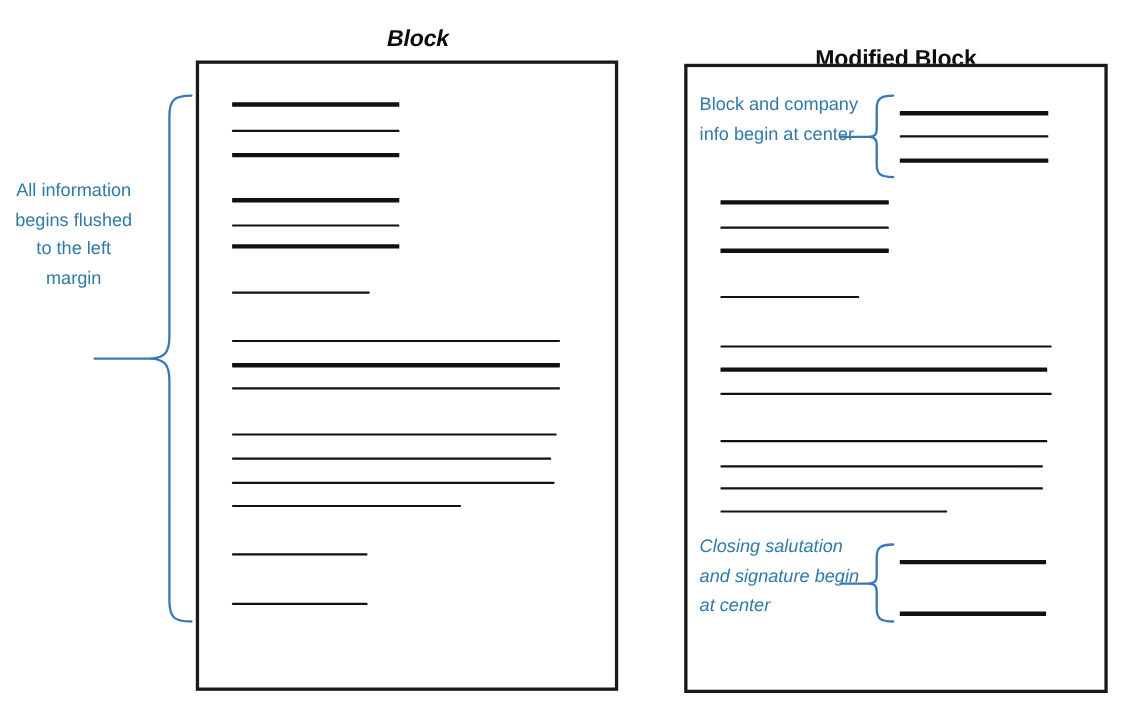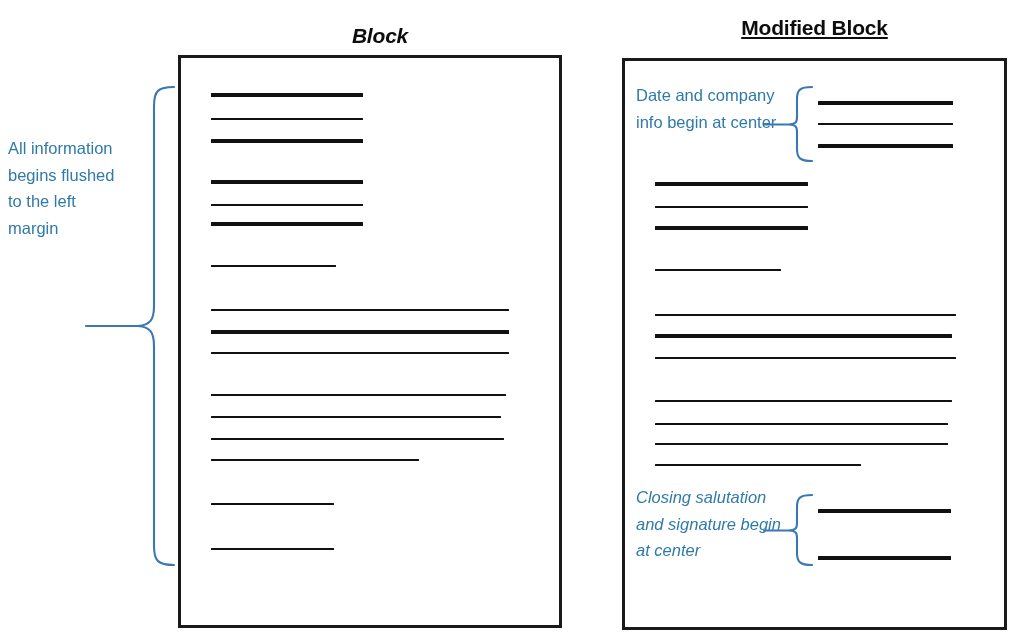--- a/index.html
+++ b/index.html
@@ -22,21 +22,21 @@
   .doc-title {
     position: absolute;
     font-weight: bold;
     font-size: 21px;
     color: #0d0d0d;
     letter-spacing: -0.2px;
     white-space: nowrap;
     text-align: center;
   }
   #title-block  { left: 188px; top: 24px; width: 384px; font-style: italic; }
-  #title-modified { left: 622px; top: 16px; width: 385px; text-decoration: underline; }
+  #title-modified { left: 622px; top: 42px; width: 385px; text-decoration: underline; }
 
   
   .page {
     position: absolute;
     background: #ffffff;
     border: 3px solid #1a1a1a;
     box-sizing: border-box;
   }
   #page-block    { left: 178px; top: 55px; width: 384px; height: 573px; }
   #page-modified { left: 622px; top: 58px; width: 385px; height: 572px; }
@@ -51,21 +51,21 @@
   .tline.thick { height: 4px; }
 
   
   .note {
     position: absolute;
     color: #2f7aa8;
     font-size: 16.5px;
     line-height: 26.5px;
     white-space: pre-line;
   }
-  #note-left     { left: 8px;   top: 135px; width: 118px; }
+  #note-left     { left: 8px;   top: 160px; width: 118px; text-align: center; }
   #note-date     { left: 636px; top: 82px;  width: 160px; }
   #note-closing  { left: 636px; top: 484px; width: 160px; font-style: italic; }
 
   
   .brace { position: absolute; overflow: visible; }
   #brace-left    { left: 118px; top: 84px;  width: 58px;  height: 484px; }
   #brace-date    { left: 782px; top: 84px;  width: 42px;  height: 80px; }
   #brace-closing { left: 782px; top: 492px; width: 42px;  height: 76px; }
 </style>
 </head>
@@ -121,21 +121,21 @@
     <path d="M 56 3
              C 40 3, 36 7, 36 22
              L 36 222
              C 36 236, 32 241, 20 242
              C 32 243, 36 248, 36 262
              L 36 462
              C 36 477, 40 481, 56 481" fill="none" stroke="#3a78b5" stroke-width="2.1" stroke-linecap="round" stroke-linejoin="round"></path>
     <line x1="20" y1="242" x2="-32" y2="242" stroke="#3a78b5" stroke-width="2.1" stroke-linecap="round"></line>
   </svg>
 
-  <div class="note" id="note-date">Date and company info begin at center</div>
+  <div class="note" id="note-date">Block and company info begin at center</div>
 
   <svg class="brace" id="brace-date" viewBox="0 0 42 80">
     <path d="M 30 3
              C 18 3, 15 6, 15 15
              L 15 33
              C 15 39, 13 40, 8 40.5
              C 13 41, 15 42, 15 48
              L 15 65
              C 15 74, 18 77, 30 77" fill="none" stroke="#3a78b5" stroke-width="2.1" stroke-linecap="round" stroke-linejoin="round"></path>
     <line x1="8" y1="40.5" x2="-18" y2="40.5" stroke="#3a78b5" stroke-width="2.1" stroke-linecap="round"></line>

